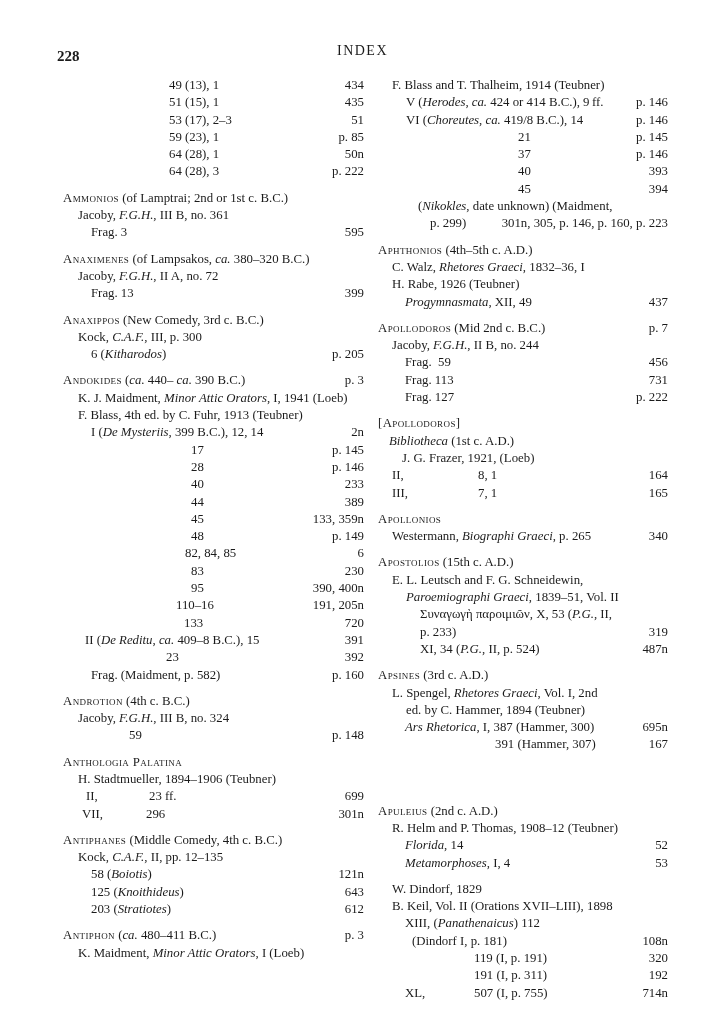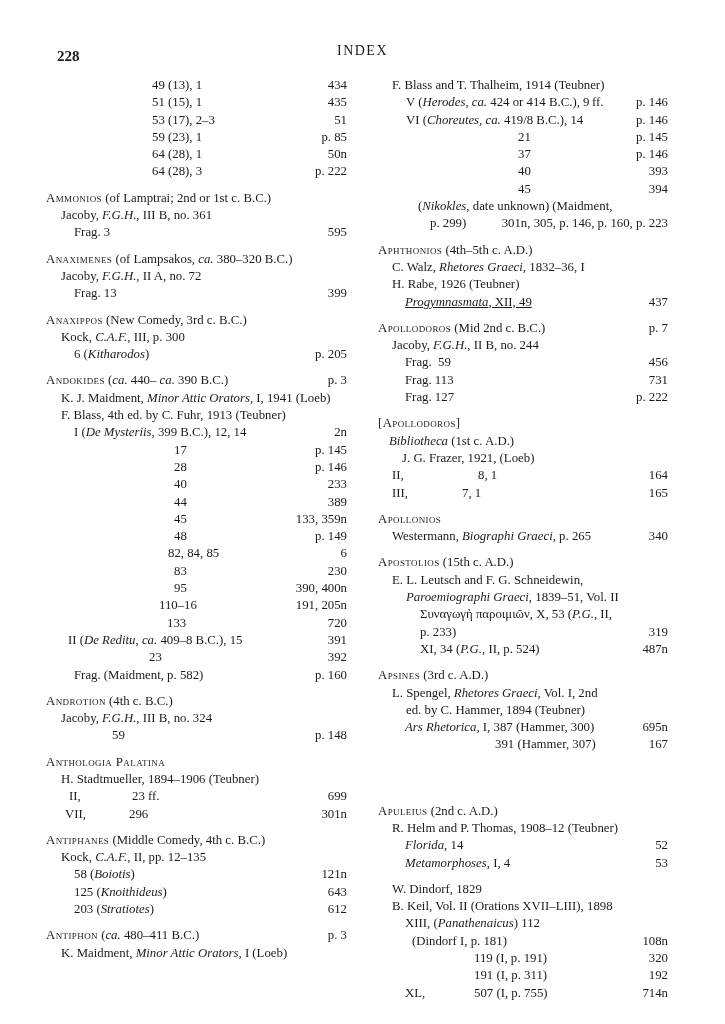--- a/index.html
+++ b/index.html
@@ -8,21 +8,21 @@
     background:#ffffff;color:#1b1b1b;
     font-family:"Liberation Serif", serif;
     font-size:12.8px;line-height:17.3px;
     overflow:hidden;
   }
   .pagehead{position:absolute;top:42px;left:0;width:725px;height:20px;}
   .pageno{position:absolute;left:57px;top:0;font-weight:bold;font-size:15px;margin-top:6px;}
   .runhead{position:absolute;left:0;width:725px;text-align:center;top:0;
     font-size:14px;letter-spacing:1.5px;}
   .col{position:absolute;top:77px;}
-  .col.left{left:46px;width:301px;}
+  .col.left{left:63px;width:301px;}
   .col.right{left:378px;width:290px;}
   .section{margin-bottom:9px;}
   .line{position:relative;min-height:17.3px;white-space:nowrap;}
   .seg{display:inline-block;}
   .sc{font-variant:small-caps;letter-spacing:0.4px;}
   .it{font-style:italic;}
   .rv{position:absolute;right:0;top:0;}
   .abs{position:absolute;top:0;}
 </style>
 </head>
@@ -109,35 +109,35 @@
       <div class="line"><span class="seg" style="padding-left: 140px;"><span>37</span></span><span class="rv">p. 146</span></div>
       <div class="line"><span class="seg" style="padding-left: 140px;"><span>40</span></span><span class="rv">393</span></div>
       <div class="line"><span class="seg" style="padding-left: 140px;"><span>45</span></span><span class="rv">394</span></div>
       <div class="line"><span class="seg" style="padding-left: 40px;"><span>(</span><span class="it">Nikokles</span><span>, date unknown) (Maidment,</span></span></div>
       <div class="line"><span class="seg" style="padding-left: 52px;"><span>p. 299)</span></span><span class="rv">301n, 305, p. 146, p. 160, p. 223</span></div>
     </div>
     <div class="section">
       <div class="line"><span class="seg" style="padding-left: 0px;"><span class="sc">Aphthonios</span><span> (4th–5th c. A.D.)</span></span></div>
       <div class="line"><span class="seg" style="padding-left: 14px;"><span>C. Walz, </span><span class="it">Rhetores Graeci</span><span>, 1832–36, I</span></span></div>
       <div class="line"><span class="seg" style="padding-left: 14px;"><span>H. Rabe, 1926 (Teubner)</span></span></div>
-      <div class="line"><span class="seg" style="padding-left: 27px; text-decoration: underline;"><span class="it">Progymnasmata</span><span>, XII, 49</span></span><span class="rv">437</span></div>
+      <div class="line"><span class="seg" style="padding-left: 27px;"><span class="it">Progymnasmata</span><span>, XII, 49</span></span><span class="rv">437</span></div>
     </div>
     <div class="section">
       <div class="line"><span class="seg" style="padding-left: 0px;"><span class="sc">Apollodoros</span><span> (Mid 2nd c. B.C.)</span></span><span class="rv">p. 7</span></div>
       <div class="line"><span class="seg" style="padding-left: 14px;"><span>Jacoby, </span><span class="it">F.G.H.</span><span>, II B, no. 244</span></span></div>
       <div class="line"><span class="seg" style="padding-left: 27px;"><span>Frag.&nbsp;&nbsp;59</span></span><span class="rv">456</span></div>
       <div class="line"><span class="seg" style="padding-left: 27px;"><span>Frag. 113</span></span><span class="rv">731</span></div>
       <div class="line"><span class="seg" style="padding-left: 27px;"><span>Frag. 127</span></span><span class="rv">p. 222</span></div>
     </div>
     <div class="section">
       <div class="line"><span class="seg" style="padding-left: 0px;"><span class="sc">[Apollodoros]</span></span></div>
       <div class="line"><span class="seg" style="padding-left: 11px;"><span class="it">Bibliotheca</span><span> (1st c. A.D.)</span></span></div>
       <div class="line"><span class="seg" style="padding-left: 24px;"><span>J. G. Frazer, 1921, (Loeb)</span></span></div>
       <div class="line"><span class="seg" style="padding-left: 14px;"><span>II,</span></span><span class="abs" style="left: 100px;">8, 1</span><span class="rv">164</span></div>
-      <div class="line"><span class="seg" style="padding-left: 14px;"><span>III,</span></span><span class="abs" style="left: 84px;">7, 1</span><span class="rv">165</span></div>
+      <div class="line"><span class="seg" style="padding-left: 14px;"><span>III,</span></span><span class="abs" style="left: 100px;">7, 1</span><span class="rv">165</span></div>
     </div>
     <div class="section">
       <div class="line"><span class="seg" style="padding-left: 0px;"><span class="sc">Apollonios</span></span></div>
       <div class="line"><span class="seg" style="padding-left: 14px;"><span>Westermann, </span><span class="it">Biographi Graeci</span><span>, p. 265</span></span><span class="rv">340</span></div>
     </div>
     <div class="section">
       <div class="line"><span class="seg" style="padding-left: 0px;"><span class="sc">Apostolios</span><span> (15th c. A.D.)</span></span></div>
       <div class="line"><span class="seg" style="padding-left: 14px;"><span>E. L. Leutsch and F. G. Schneidewin,</span></span></div>
       <div class="line"><span class="seg" style="padding-left: 28px;"><span class="it">Paroemiographi Graeci</span><span>, 1839–51, Vol. II</span></span></div>
       <div class="line"><span class="seg" style="padding-left: 42px;"><span>Συναγωγὴ παροιμιῶν, X, 53 (</span><span class="it">P.G.</span><span>, II,</span></span></div>

